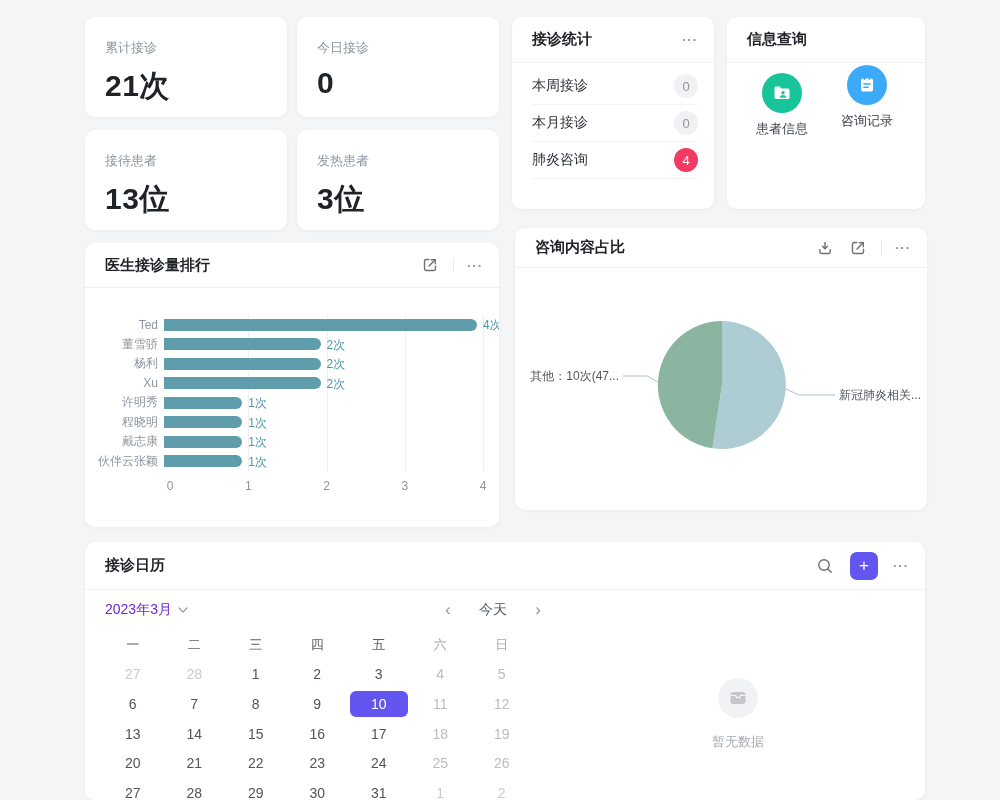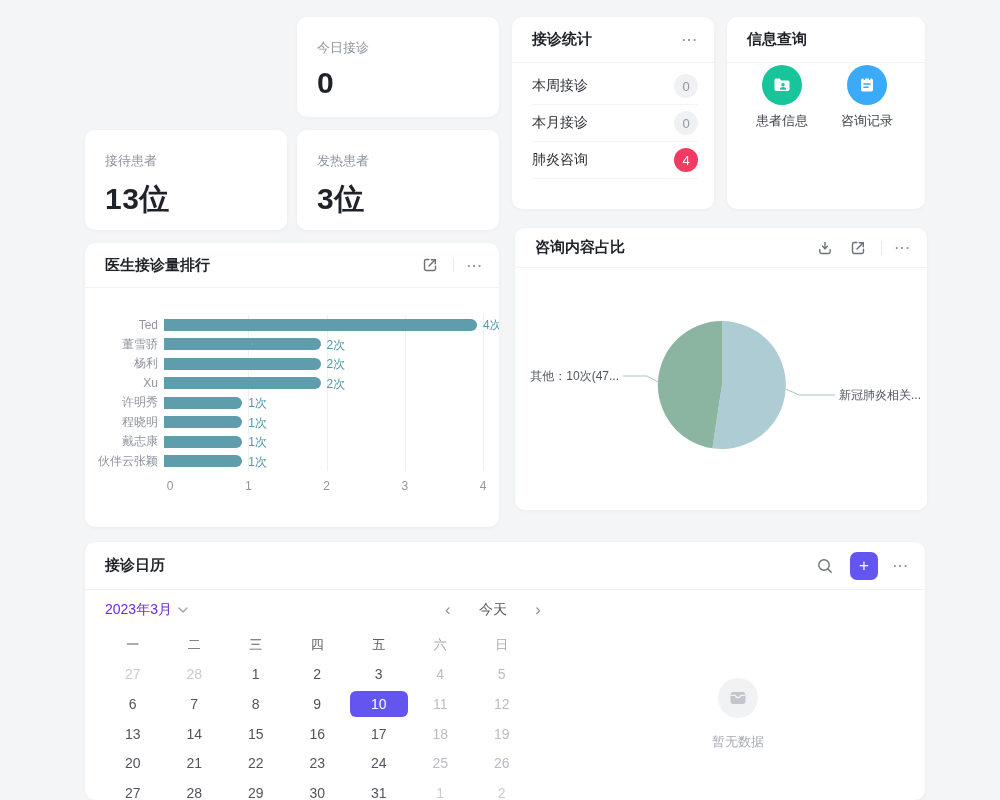--- a/index.html
+++ b/index.html
@@ -67,20 +67,24 @@
   .plus-btn { width:28px; height:28px; border-radius:7px; background:#6355f0; color:#fff; font-size:17px; display:flex; align-items:center; justify-content:center; cursor:pointer; }
   #cal-empty { position:absolute; left:590px; top:136px; width:126px; text-align:center; }
   .empty-circle { width:40px; height:40px; border-radius:50%; background:#f1f2f4; margin:0 auto; display:flex; align-items:center; justify-content:center; }
   .empty-text { margin-top:15px; font-size:13px; color:#a6aab1; }
 </style>
 </head>
 <body>
 
 <div id="page">
 
+  <div class="panel stat-card" style="left:85px;top:17px;width:202px;height:100px">
+    <div class="stat-label">累计接诊</div>
+    <div class="stat-value">21次</div>
+  </div>
   <div class="panel stat-card" style="left:297px;top:17px;width:202px;height:100px">
     <div class="stat-label">今日接诊</div>
     <div class="stat-value">0</div>
   </div>
   <div class="panel stat-card" style="left:85px;top:130px;width:202px;height:100px">
     <div class="stat-label">接待患者</div>
     <div class="stat-value">13位</div>
   </div>
   <div class="panel stat-card" style="left:297px;top:130px;width:202px;height:100px">
     <div class="stat-label">发热患者</div>
@@ -106,21 +110,21 @@
           <span class="badge pink">4</span>
         </div>
       </div>
   </div>
 
   <div class="panel" style="left:727px;top:17px;width:198px;height:192px">
     <div class="panel-h" style="height:46px">
       <span class="panel-title">信息查询</span>
     </div>
     <div id="shortcuts" style="position:relative;height:120px">
-        <div class="sc" style="top:2px;left:13px">
+        <div class="sc" style="top:10px;left:13px">
           <div class="sc-icon" style="background:#18c49a">
             <svg width="20" height="20" viewBox="0 0 20 20">
               <path d="M2.5 5.2c0-.9.7-1.6 1.6-1.6h3.6l1.5 1.8h6.7c.9 0 1.6.7 1.6 1.6v7.3c0 .9-.7 1.6-1.6 1.6H4.1c-.9 0-1.6-.7-1.6-1.6z" fill="#fff"></path>
               <circle cx="11" cy="9.7" r="1.7" fill="#18c49a"></circle>
               <path d="M7.8 14.7c0-1.7 1.4-2.7 3.2-2.7s3.2 1 3.2 2.7z" fill="#18c49a"></path>
             </svg>
           </div>
           <div class="sc-label">患者信息</div>
         </div>
         <div class="sc" style="top:2px;left:98px">

